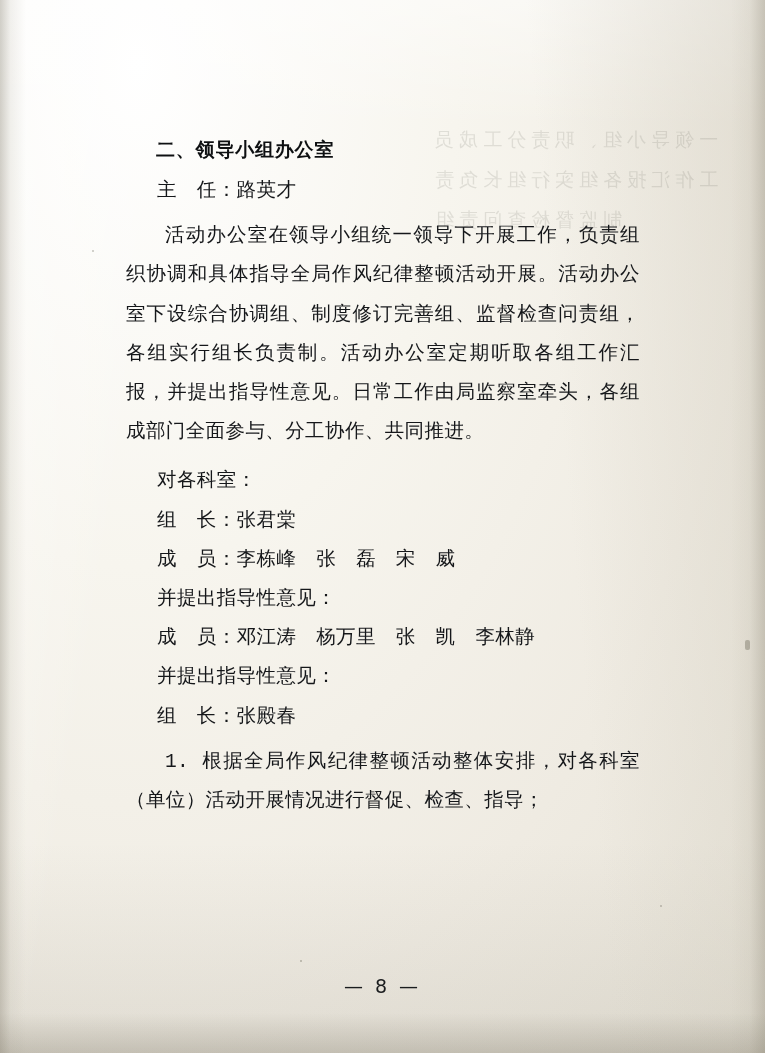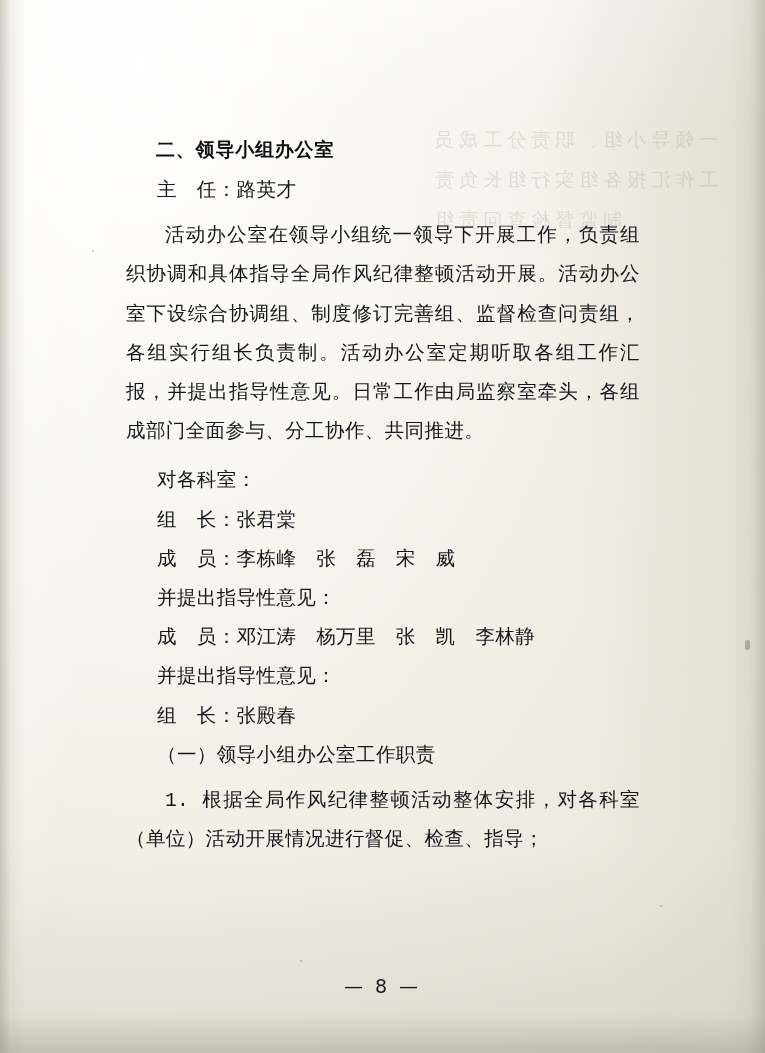--- a/index.html
+++ b/index.html
@@ -152,21 +152,20 @@
     <div class="heading">二、领导小组办公室</div>
     <div class="line">主　任：路英才</div>
     <div class="para">活动办公室在领导小组统一领导下开展工作，负责组织协调和具体指导全局作风纪律整顿活动开展。活动办公室下设综合协调组、制度修订完善组、监督检查问责组，各组实行组长负责制。活动办公室定期听取各组工作汇报，并提出指导性意见。日常工作由局监察室牵头，各组成部门全面参与、分工协作、共同推进。</div>
     <div class="line">对各科室：</div>
     <div class="line">组　长：张君棠</div>
     <div class="line">成　员：李栋峰　张　磊　宋　威</div>
     <div class="line">并提出指导性意见：</div>
     <div class="line">成　员：邓江涛　杨万里　张　凯　李林静</div>
     <div class="line">并提出指导性意见：</div>
     <div class="line">组　长：张殿春</div>
-    <div class="line">（一）领导小组办公室工作职责</div>
     <div class="para">1. 根据全局作风纪律整顿活动整体安排，对各科室（单位）活动开展情况进行督促、检查、指导；</div>
   </div>
 
   <div id="footer">
     <span class="pgnum">— 8 —</span>
   </div>
 
   <div class="speck" style="left:745px; top:640px; width:5px; height:10px; background:rgba(120,115,100,0.45); border-radius:2px;"></div>
   <div class="speck" style="left:92px; top:250px; width:2px; height:2px;"></div>
   <div class="speck" style="left:660px; top:905px; width:2px; height:2px;"></div>

